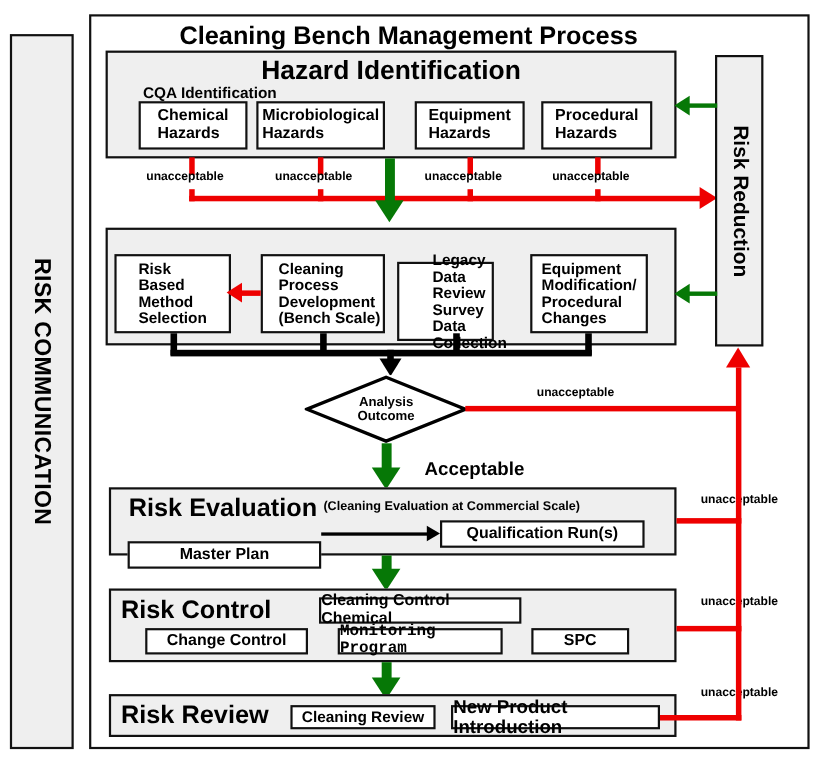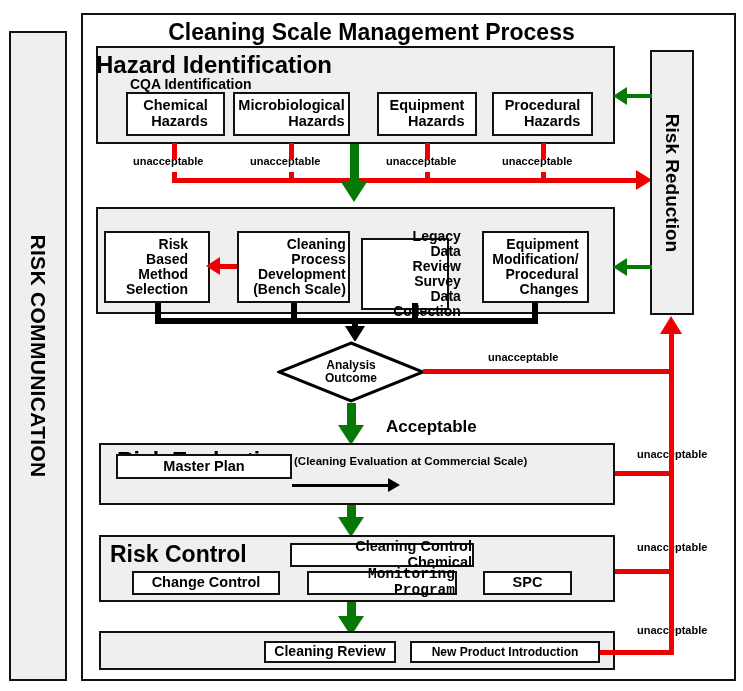--- a/index.html
+++ b/index.html
@@ -16,21 +16,21 @@
   
   .abs{position:absolute;box-sizing:border-box;}
   .panel{
     background:#efefef;
     border:2.5px solid #111;
   }
   .innerbox{
     background:#ffffff;
     border:2px solid #111;
     display:flex;align-items:center;justify-content:center;
-    text-align:right;
+    text-align:left;
     font-weight:bold;
     color:#000;
     line-height:1.08;
   }
   .sidebox{
     background:#efefef;
     border:2.5px solid #111;
   }
   .vtext{
     position:absolute;left:50%;top:50%;
@@ -77,25 +77,25 @@
 <body>
 
 <div id="stage">
 
   <div class="abs sidebox" style="left:9px;top:31px;width:58px;height:650px;">
     <div class="vtext" style="font-size:21px;letter-spacing:0.3px;">RISK COMMUNICATION</div>
   </div>
 
   <div class="abs" style="left:81px;top:13px;width:655px;height:668px;border:2.5px solid #111;background:transparent;"></div>
 
-  <div class="sec-title" style="left:0;top:19px;width:743px;text-align:center;font-size:23px;">Cleaning Scale Management Process</div>
+  <div class="sec-title" style="left:0;top:19px;width:743px;text-align:center;font-size:23px;">Cleaning Bench Management Process</div>
 
   <div class="abs panel" style="left:96px;top:46px;width:519px;height:98px;"></div>
 
-  <div class="sec-title" style="left:96px;top:51px;width:519px;font-size:24px;">Hazard Identification</div>
+  <div class="sec-title" style="left:96px;top:51px;width:519px;text-align:center;font-size:24px;">Hazard Identification</div>
 
   <div class="sec-title" style="left:130px;top:76px;font-size:14px;">CQA Identification</div>
 
   <div class="abs innerbox" style="left:126px;top:92px;width:99px;height:44px;font-size:14.5px;">
     <span style="white-space:pre-line;">Chemical
 Hazards</span>
   </div>
   <div class="abs innerbox" style="left:233px;top:92px;width:117px;height:44px;font-size:14.5px;">
     <span style="white-space:pre-line;">Microbiological
 Hazards</span>
@@ -184,22 +184,25 @@
 
   <div class="gline" style="left:347px;top:403px;width:9px;height:26px;"></div>
   <div class="tri tri-down-g" style="left:338px;top:425px;"></div>
   <div class="lbl" style="left:386px;top:417px;font-size:17px;">Acceptable</div>
 
   <div class="abs panel" style="left:99px;top:443px;width:516px;height:62px;"></div>
 
   <div class="sec-title" style="left:117px;top:448px;font-size:23px;">Risk Evaluation</div>
   <div class="sec-title" style="left:294px;top:455px;font-size:11.5px;">(Cleaning Evaluation at Commercial Scale)</div>
 
-  <div class="abs innerbox" style="left:116px;top:454px;width:176px;height:25px;font-size:14.5px;">
+  <div class="abs innerbox" style="left:116px;top:492px;width:176px;height:25px;font-size:14.5px;">
     <span>Master Plan</span>
+  </div>
+  <div class="abs innerbox" style="left:400px;top:473px;width:186px;height:25px;font-size:14.5px;">
+    <span>Qualification Run(s)</span>
   </div>
   <div class="kline" style="left:292px;top:484px;width:97px;height:3px;"></div>
   <div class="tri tri-right-k" style="left:388px;top:478px;"></div>
 
   <div class="rline" style="left:615px;top:471px;width:59px;height:5px;"></div>
   <div class="lbl" style="left:637px;top:448px;font-size:11px;">unacceptable</div>
 
   <div class="gline" style="left:347px;top:505px;width:9px;height:16px;"></div>
   <div class="tri tri-down-g" style="left:338px;top:517px;"></div>
 
@@ -221,25 +224,26 @@
   </div>
 
   <div class="rline" style="left:615px;top:569px;width:59px;height:5px;"></div>
   <div class="lbl" style="left:637px;top:541px;font-size:11px;">unacceptable</div>
 
   <div class="gline" style="left:347px;top:602px;width:9px;height:18px;"></div>
   <div class="tri tri-down-g" style="left:338px;top:616px;"></div>
 
   <div class="abs panel" style="left:99px;top:631px;width:516px;height:39px;"></div>
 
+  <div class="sec-title" style="left:110px;top:636px;font-size:23px;">Risk Review</div>
 
   <div class="abs innerbox" style="left:264px;top:641px;width:132px;height:22px;font-size:14px;">
     <span>Cleaning Review</span>
   </div>
-  <div class="abs innerbox" style="left:410px;top:641px;width:190px;height:22px;font-size:12px;">
+  <div class="abs innerbox" style="left:410px;top:641px;width:190px;height:22px;font-size:17px;">
     <span>New Product Introduction</span>
   </div>
 
   <div class="rline" style="left:600px;top:650px;width:74px;height:5px;"></div>
   <div class="lbl" style="left:637px;top:624px;font-size:11px;">unacceptable</div>
 
   <div class="rline" style="left:669px;top:334px;width:5px;height:321px;"></div>
   <div class="tri tri-up-r" style="left:660px;top:316px;"></div>
 
   <div class="abs sidebox" style="left:650px;top:50px;width:44px;height:265px;">

